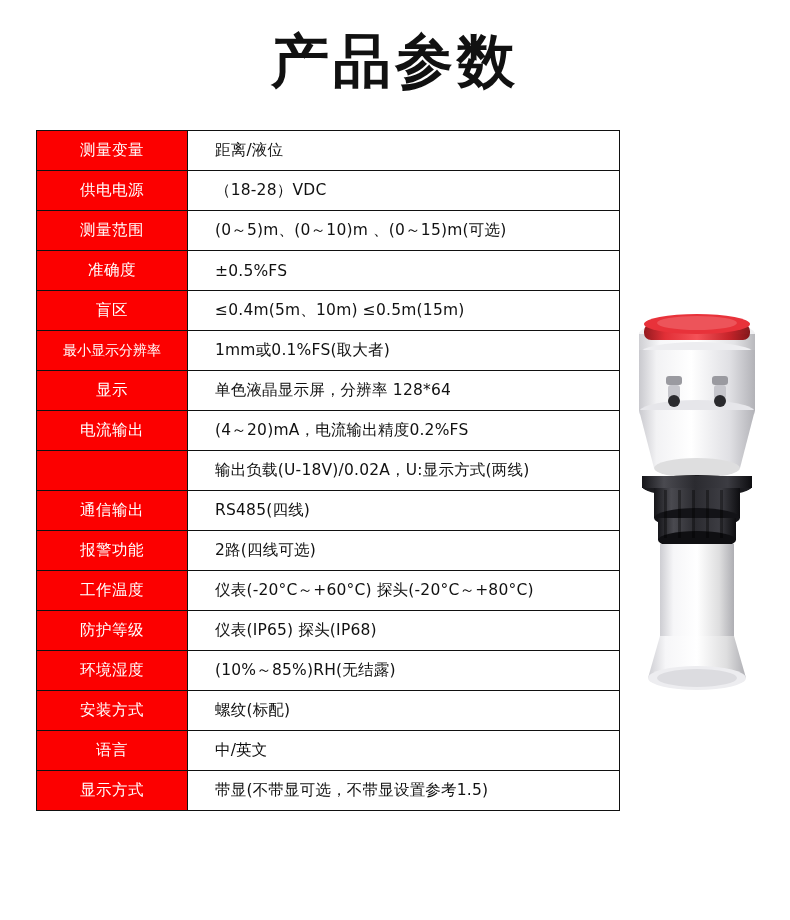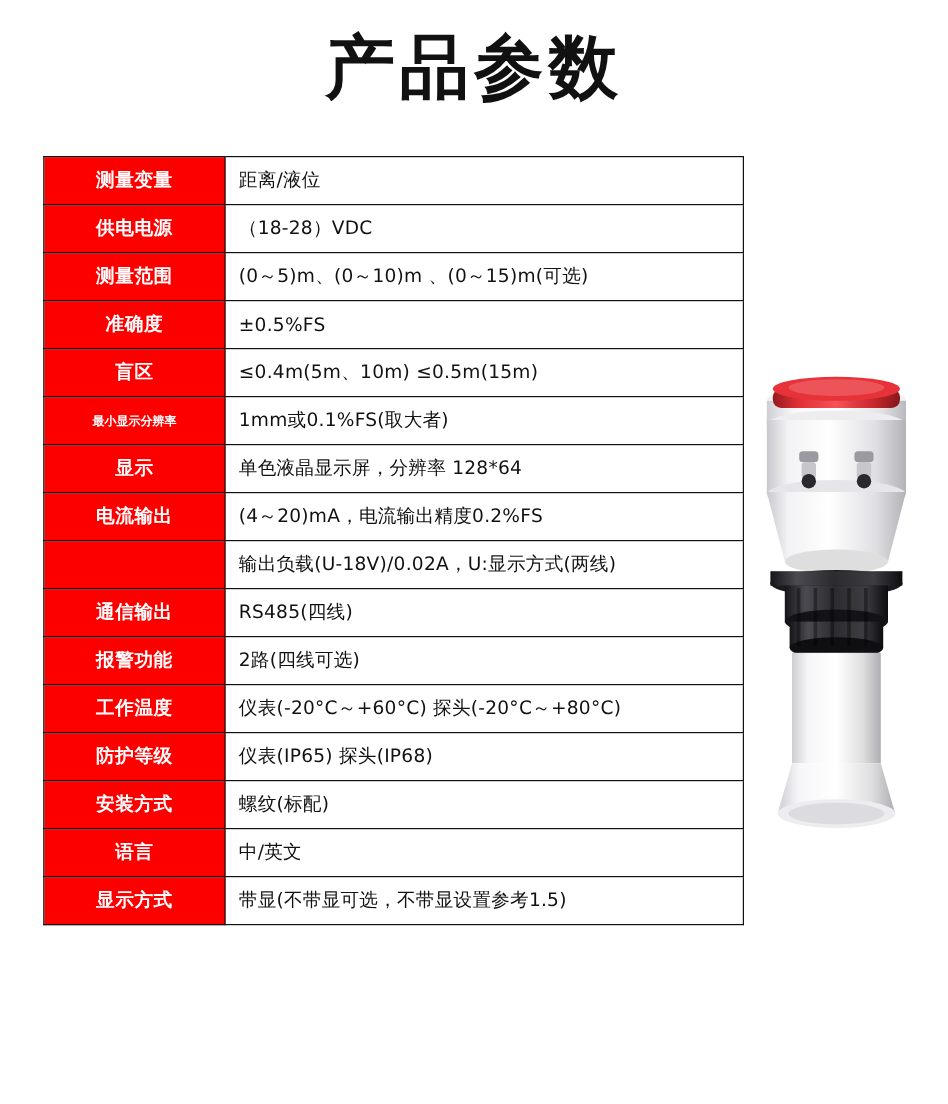--- a/index.html
+++ b/index.html
@@ -15,21 +15,20 @@
     overflow: hidden;
   }
   .page-title {
     text-align: center;
     font-size: 58px;
     font-weight: bold;
     color: #111111;
     letter-spacing: 4px;
     margin: 30px 0 22px 0;
     line-height: 1.1;
-    font-family: Liberation Mono, monospace;
   }
   .spec-table {
     position: absolute;
     left: 36px;
     top: 130px;
     width: 584px;
     border-collapse: collapse;
     table-layout: fixed;
   }
   .spec-table tr {
@@ -40,30 +39,30 @@
     font-size: 15.5px;
     color: #111111;
     padding: 0;
     vertical-align: middle;
   }
   .spec-table td.label {
     width: 150px;
     background: #fc0000;
     color: #ffffff;
     text-align: center;
-    font-weight: bold;
+    font-weight: normal;
     letter-spacing: 0.5px;
     font-size: 15.5px;
   }
   .spec-table td.label.small {
-    font-size: 10px;
+    font-size: 14px;
     letter-spacing: 0;
   }
   .spec-table td.value {
-    padding-left: 11px;
+    padding-left: 27px;
     background: #ffffff;
     text-align: left;
     letter-spacing: 0.2px;
   }
   .spec-table td.label.empty {
     font-size: 0;
   }
 
   
   .product-image {
@@ -126,20 +125,24 @@
         <td class="label">报警功能</td>
         <td class="value">2路(四线可选)</td>
       </tr>
       <tr>
         <td class="label">工作温度</td>
         <td class="value">仪表(-20°C～+60°C) 探头(-20°C～+80°C)</td>
       </tr>
       <tr>
         <td class="label">防护等级</td>
         <td class="value">仪表(IP65) 探头(IP68)</td>
+      </tr>
+      <tr>
+        <td class="label">环境湿度</td>
+        <td class="value">(10%～85%)RH(无结露)</td>
       </tr>
       <tr>
         <td class="label">安装方式</td>
         <td class="value">螺纹(标配)</td>
       </tr>
       <tr>
         <td class="label">语言</td>
         <td class="value">中/英文</td>
       </tr>
       <tr>

